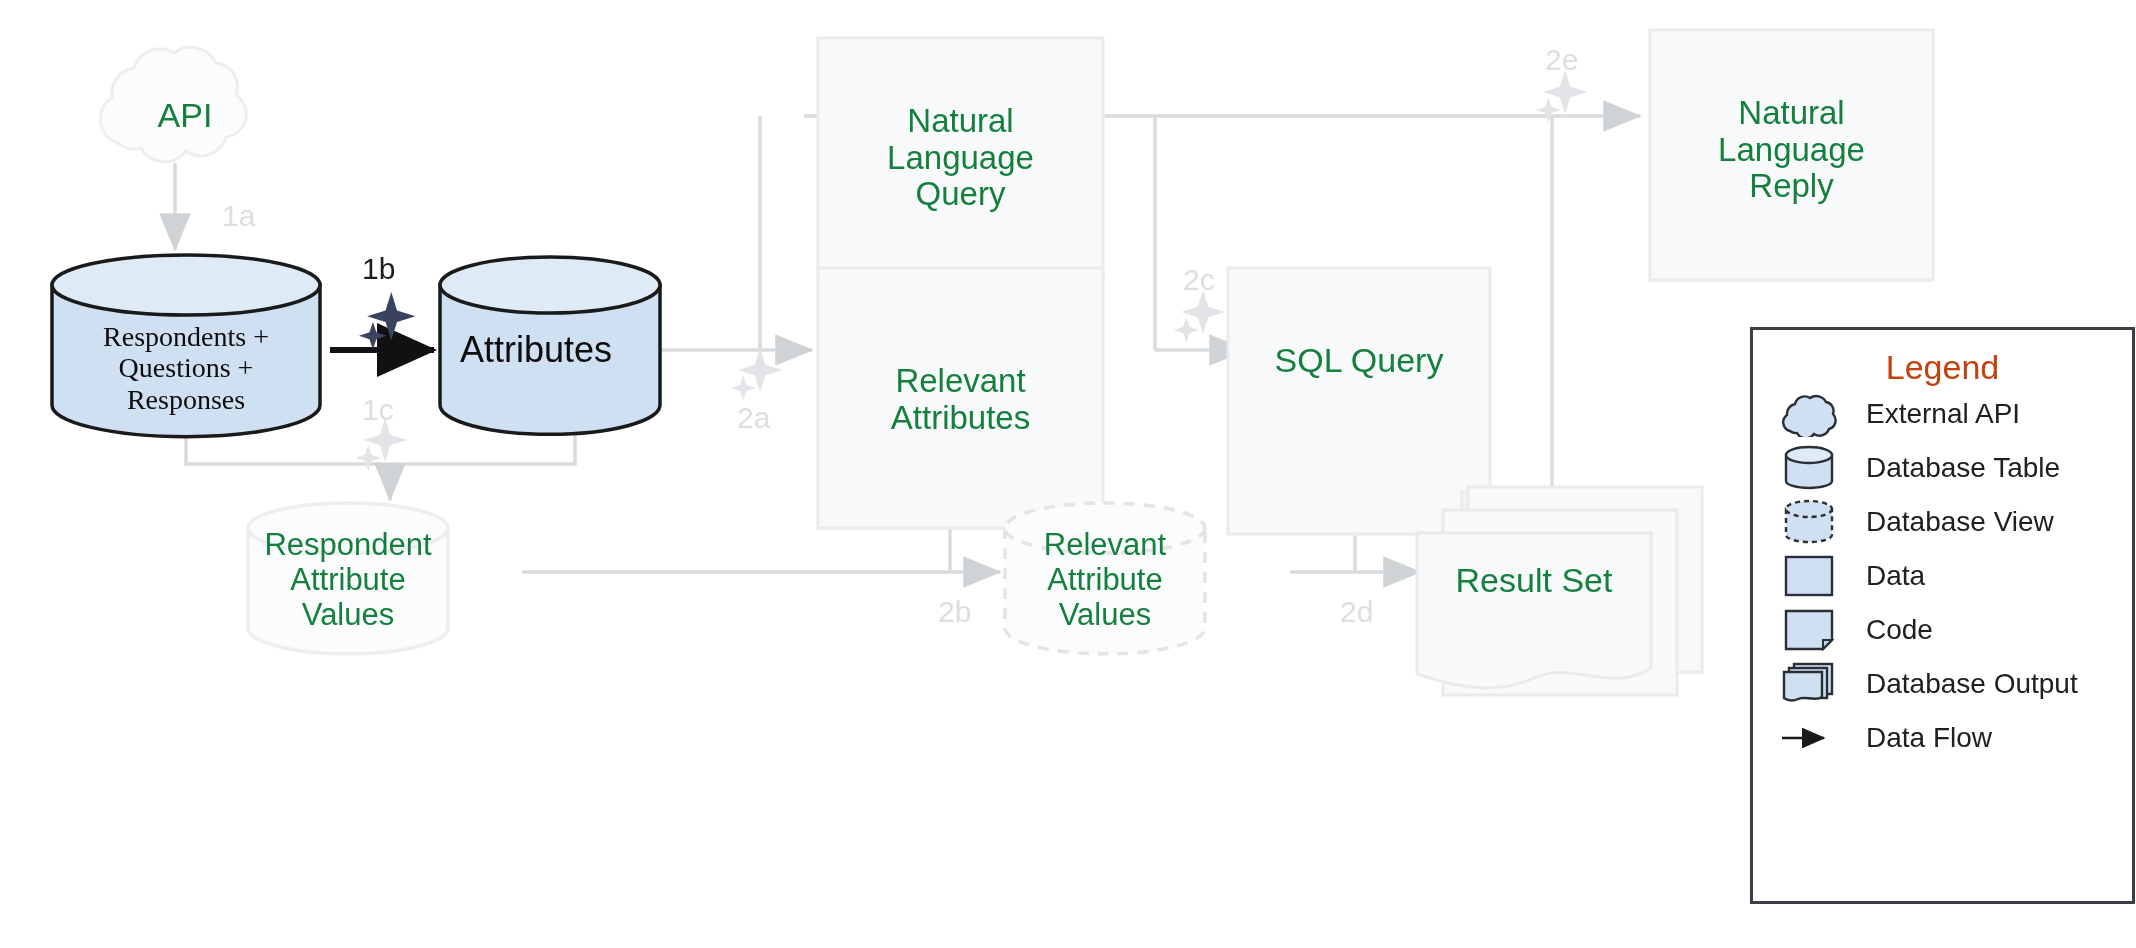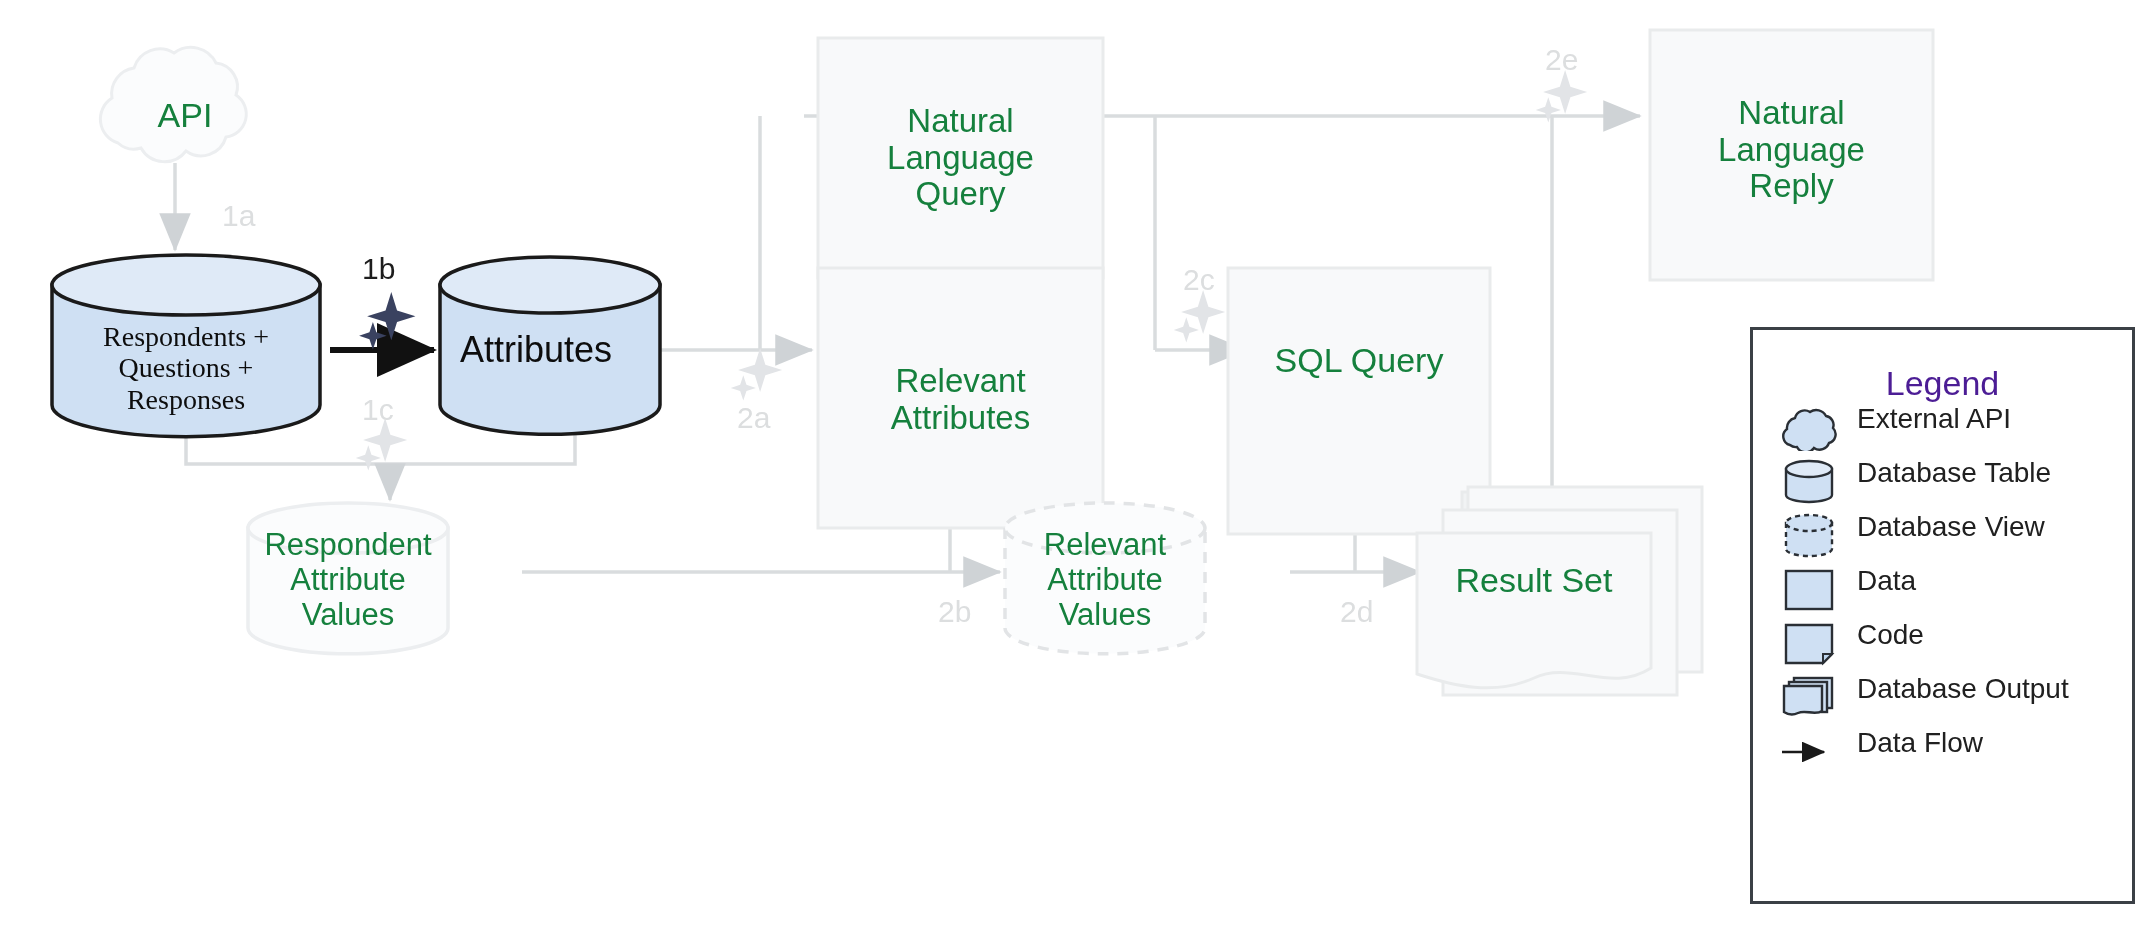--- a/index.html
+++ b/index.html
@@ -31,24 +31,24 @@
 
   
   svg.layer{position:absolute;left:0;top:0;width:2136px;height:948px;overflow:visible;}
 
   
   #legend{
     position:absolute;left:1750px;top:327px;width:385px;height:577px;
     border:3px solid #3b4046;background:#fff;box-sizing:border-box;
   }
   #legend-title{
-    text-align:center;font-size:34px;color:#4c1d95;margin-top:34px;
+    text-align:center;font-size:34px;color:#c2410c;margin-top:18px;
   }
   .legend-row{
-    display:flex;align-items:flex-start;height:54px;margin-left:22px;
+    display:flex;align-items:center;height:54px;margin-left:22px;gap:9px;
   }
   .legend-icon{
     width:68px;height:50px;flex:0 0 68px;
     display:flex;align-items:center;justify-content:center;
   }
   .legend-text{
     font-size:28px;color:#202020;margin-left:14px;white-space:nowrap;
   }
 </style>
 </head>

